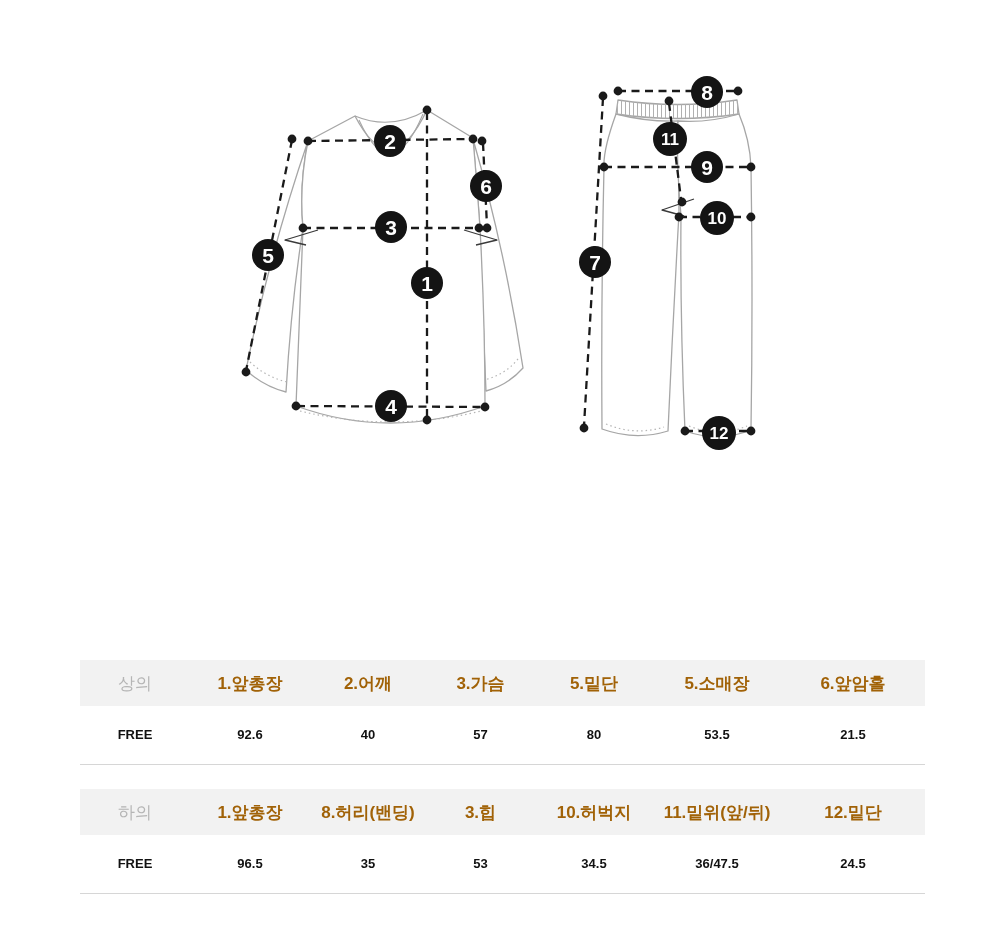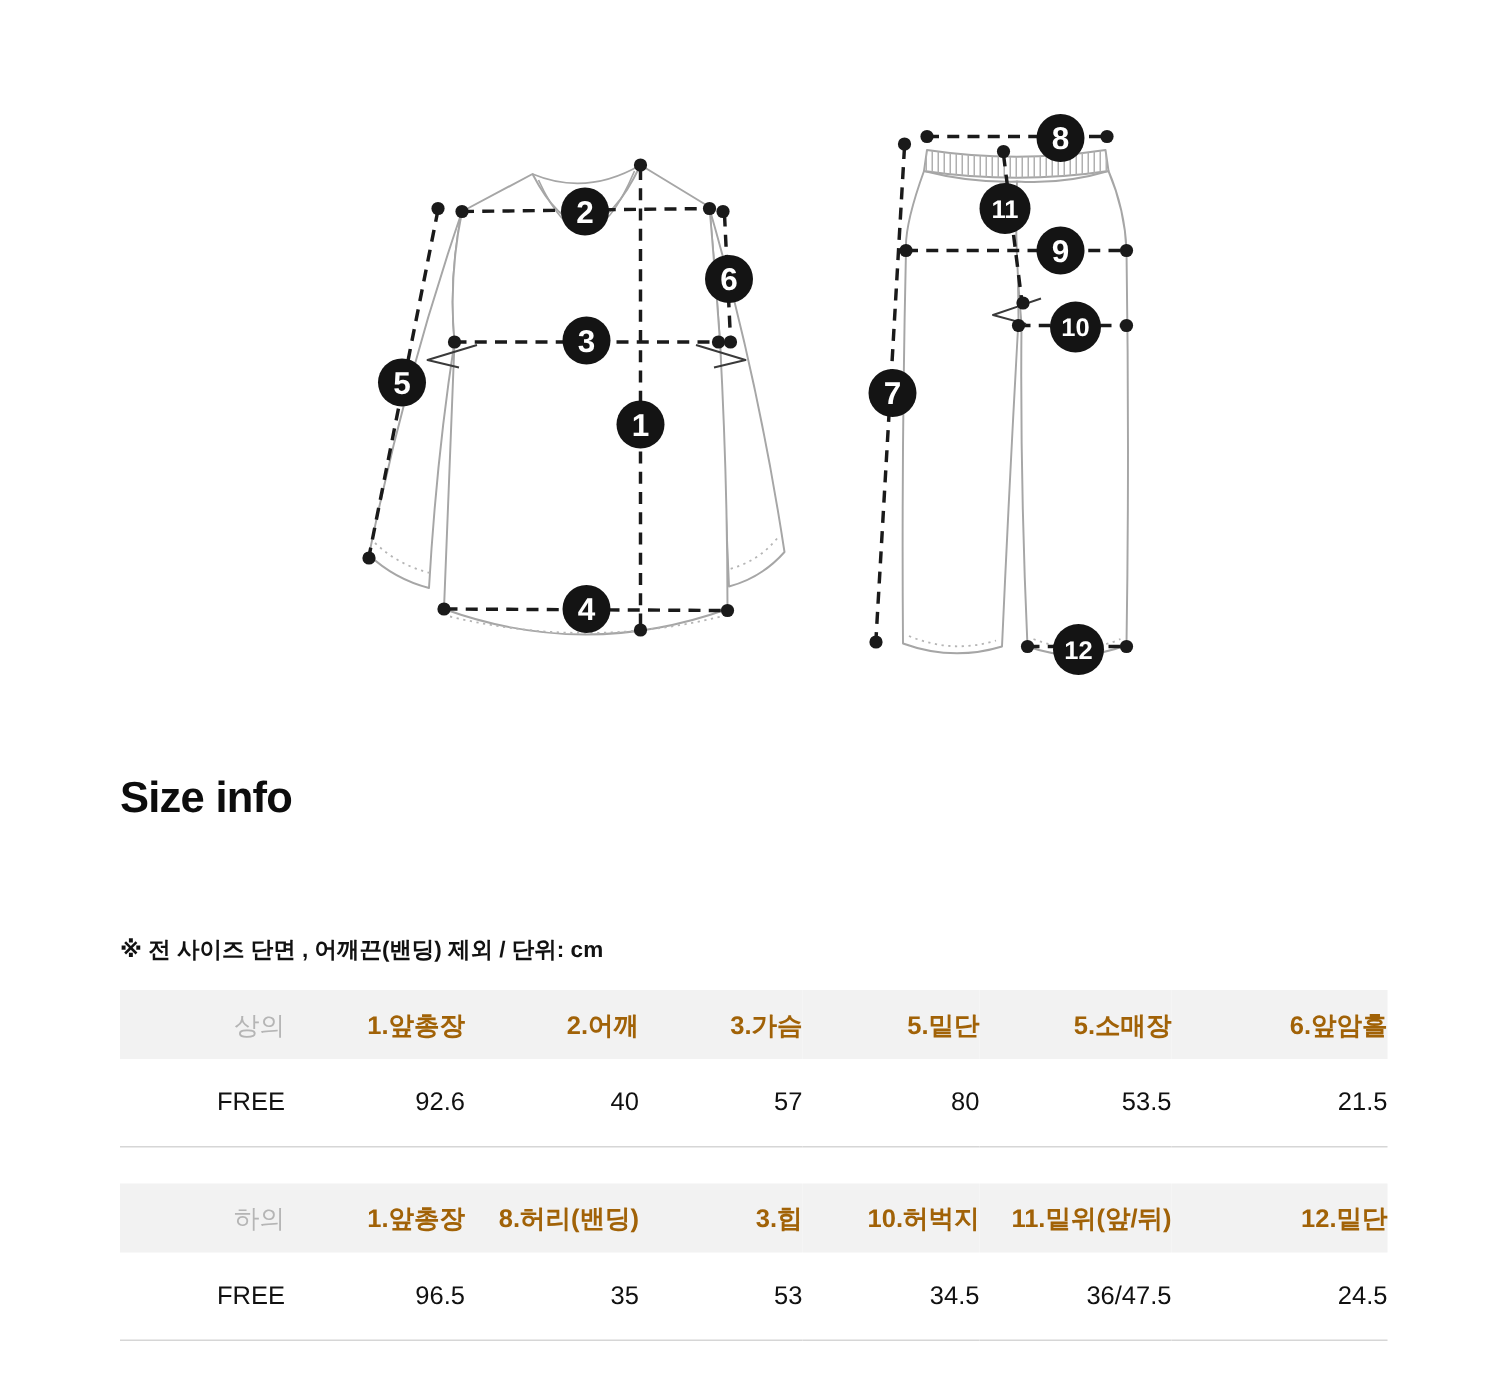--- a/index.html
+++ b/index.html
@@ -8,26 +8,26 @@
 
   .diagram{position:absolute;left:0;top:0;width:1000px;height:480px;}
 
   .size-heading{position:absolute;left:80px;top:516px;font-size:29px;font-weight:700;
                 letter-spacing:-0.5px;color:#0d0d0d;}
 
   .note{position:absolute;left:80px;top:624px;font-size:15px;font-weight:700;color:#111;}
 
   table.sizes{position:absolute;left:80px;border-collapse:collapse;table-layout:fixed;
               width:845px;}
-  table.sizes th,table.sizes td{text-align:right;vertical-align:middle;padding:0;}
+  table.sizes th,table.sizes td{text-align:center;vertical-align:middle;padding:0;}
   table.sizes thead tr{background:#f2f2f2;height:46px;}
   table.sizes thead th{font-size:17px;font-weight:700;color:#a16207;}
   table.sizes thead th.cat{font-weight:500;color:#b5b5b5;}
   table.sizes tbody tr{height:58px;border-bottom:1px solid #d6d6d6;}
-  table.sizes tbody td{font-size:17px;font-weight:400;color:#111;}
+  table.sizes tbody td{font-size:13px;font-weight:700;color:#111;}
   #table-top{top:660px;}
   #table-bottom{top:789px;}
 
   
   .outline{fill:#ffffff;stroke:#a6a6a6;stroke-width:1.3;stroke-linejoin:round;}
   .seam{fill:none;stroke:#a6a6a6;stroke-width:1.1;}
   .stitch{fill:none;stroke:#b5b5b5;stroke-width:1.2;stroke-dasharray:1.5 3;}
   .meas{fill:none;stroke:#1a1a1a;stroke-width:2.3;stroke-dasharray:8 5.5;}
   .dot{fill:#1a1a1a;}
   .swish{fill:none;stroke:#3a3a3a;stroke-width:1.3;stroke-linejoin:round;}
@@ -166,23 +166,21 @@
     <g>
       <circle class="mcirc" cx="670" cy="139" r="17"></circle>
       <text class="mnum n2" x="670" y="145">11</text>
     </g>
     <g>
       <circle class="mcirc" cx="719" cy="433" r="17"></circle>
       <text class="mnum n2" x="719" y="439">12</text>
     </g>
   </svg>
 
-  <h1 class="size-heading" style="margin:0;">Size info</h1>
-
-  <div class="note">※ 전 사이즈 단면 , 어깨끈(밴딩) 제외 / 단위: cm</div>
+
 
   <table class="sizes" id="table-top">
     <colgroup>
       <col style="width:110px">
         <col style="width:120px">
         <col style="width:116px">
       <col style="width:109px">
         <col style="width:118px">
         <col style="width:128px">
       <col style="width:144px">

